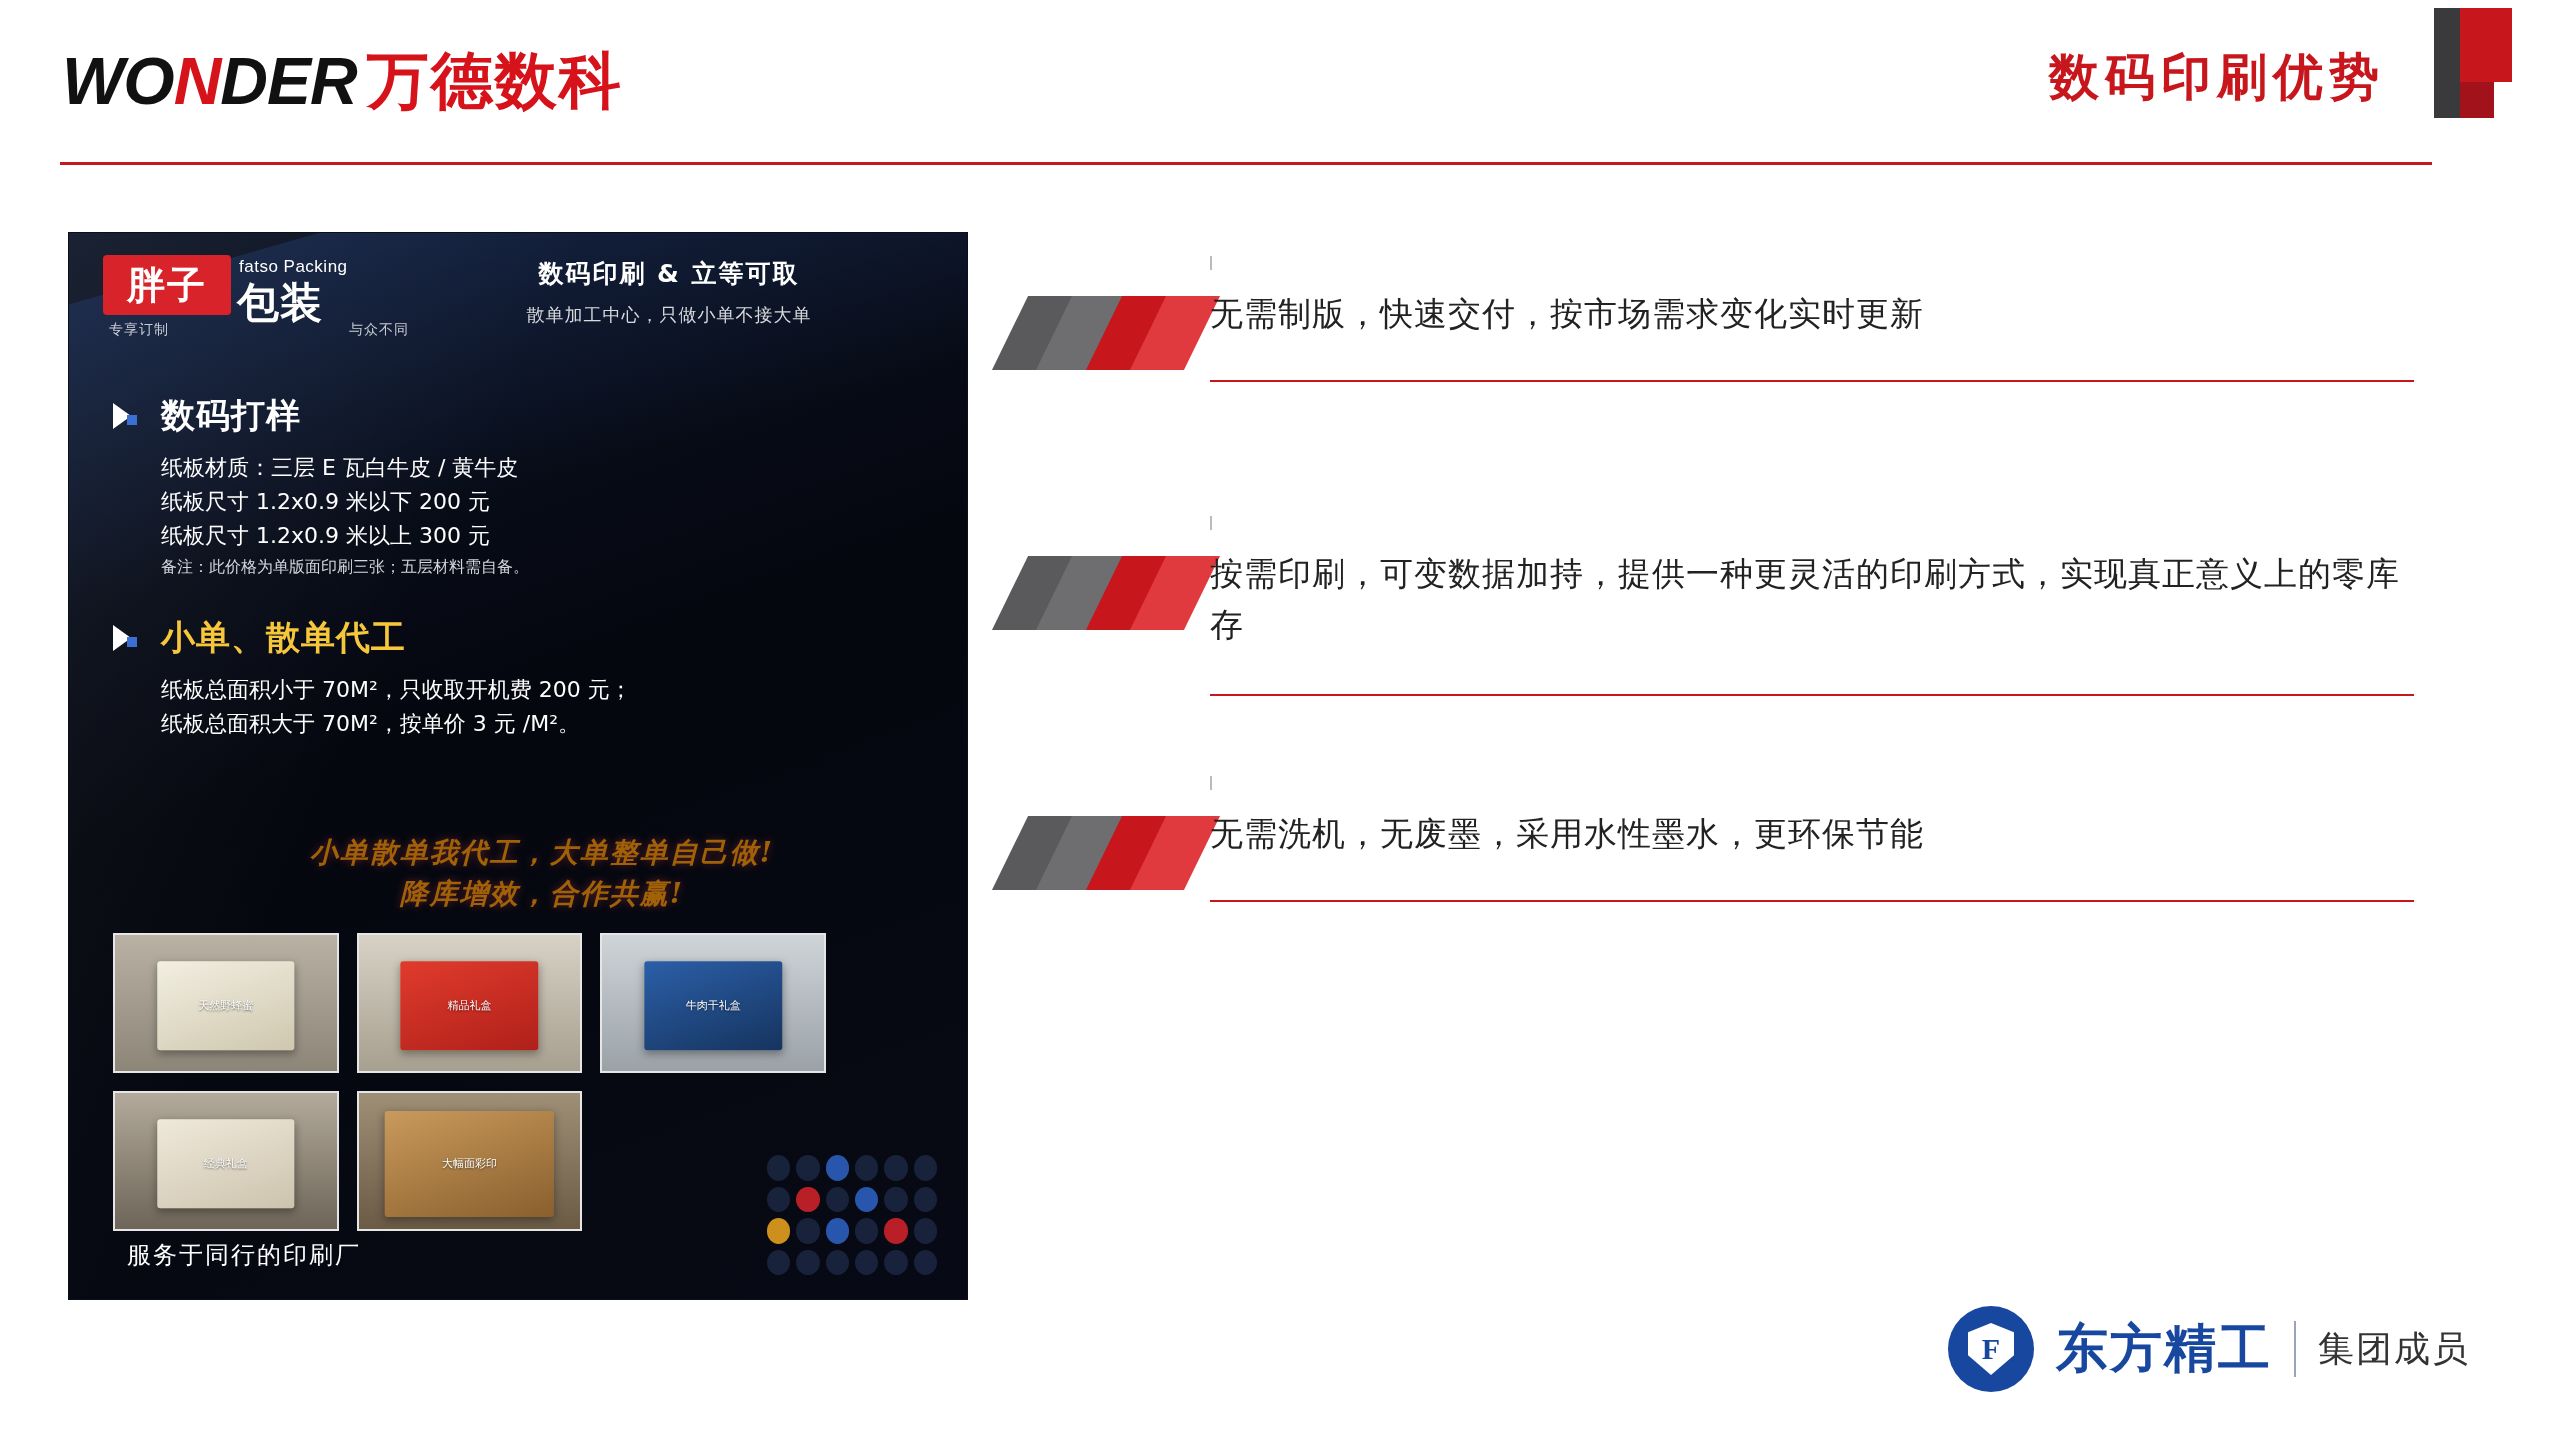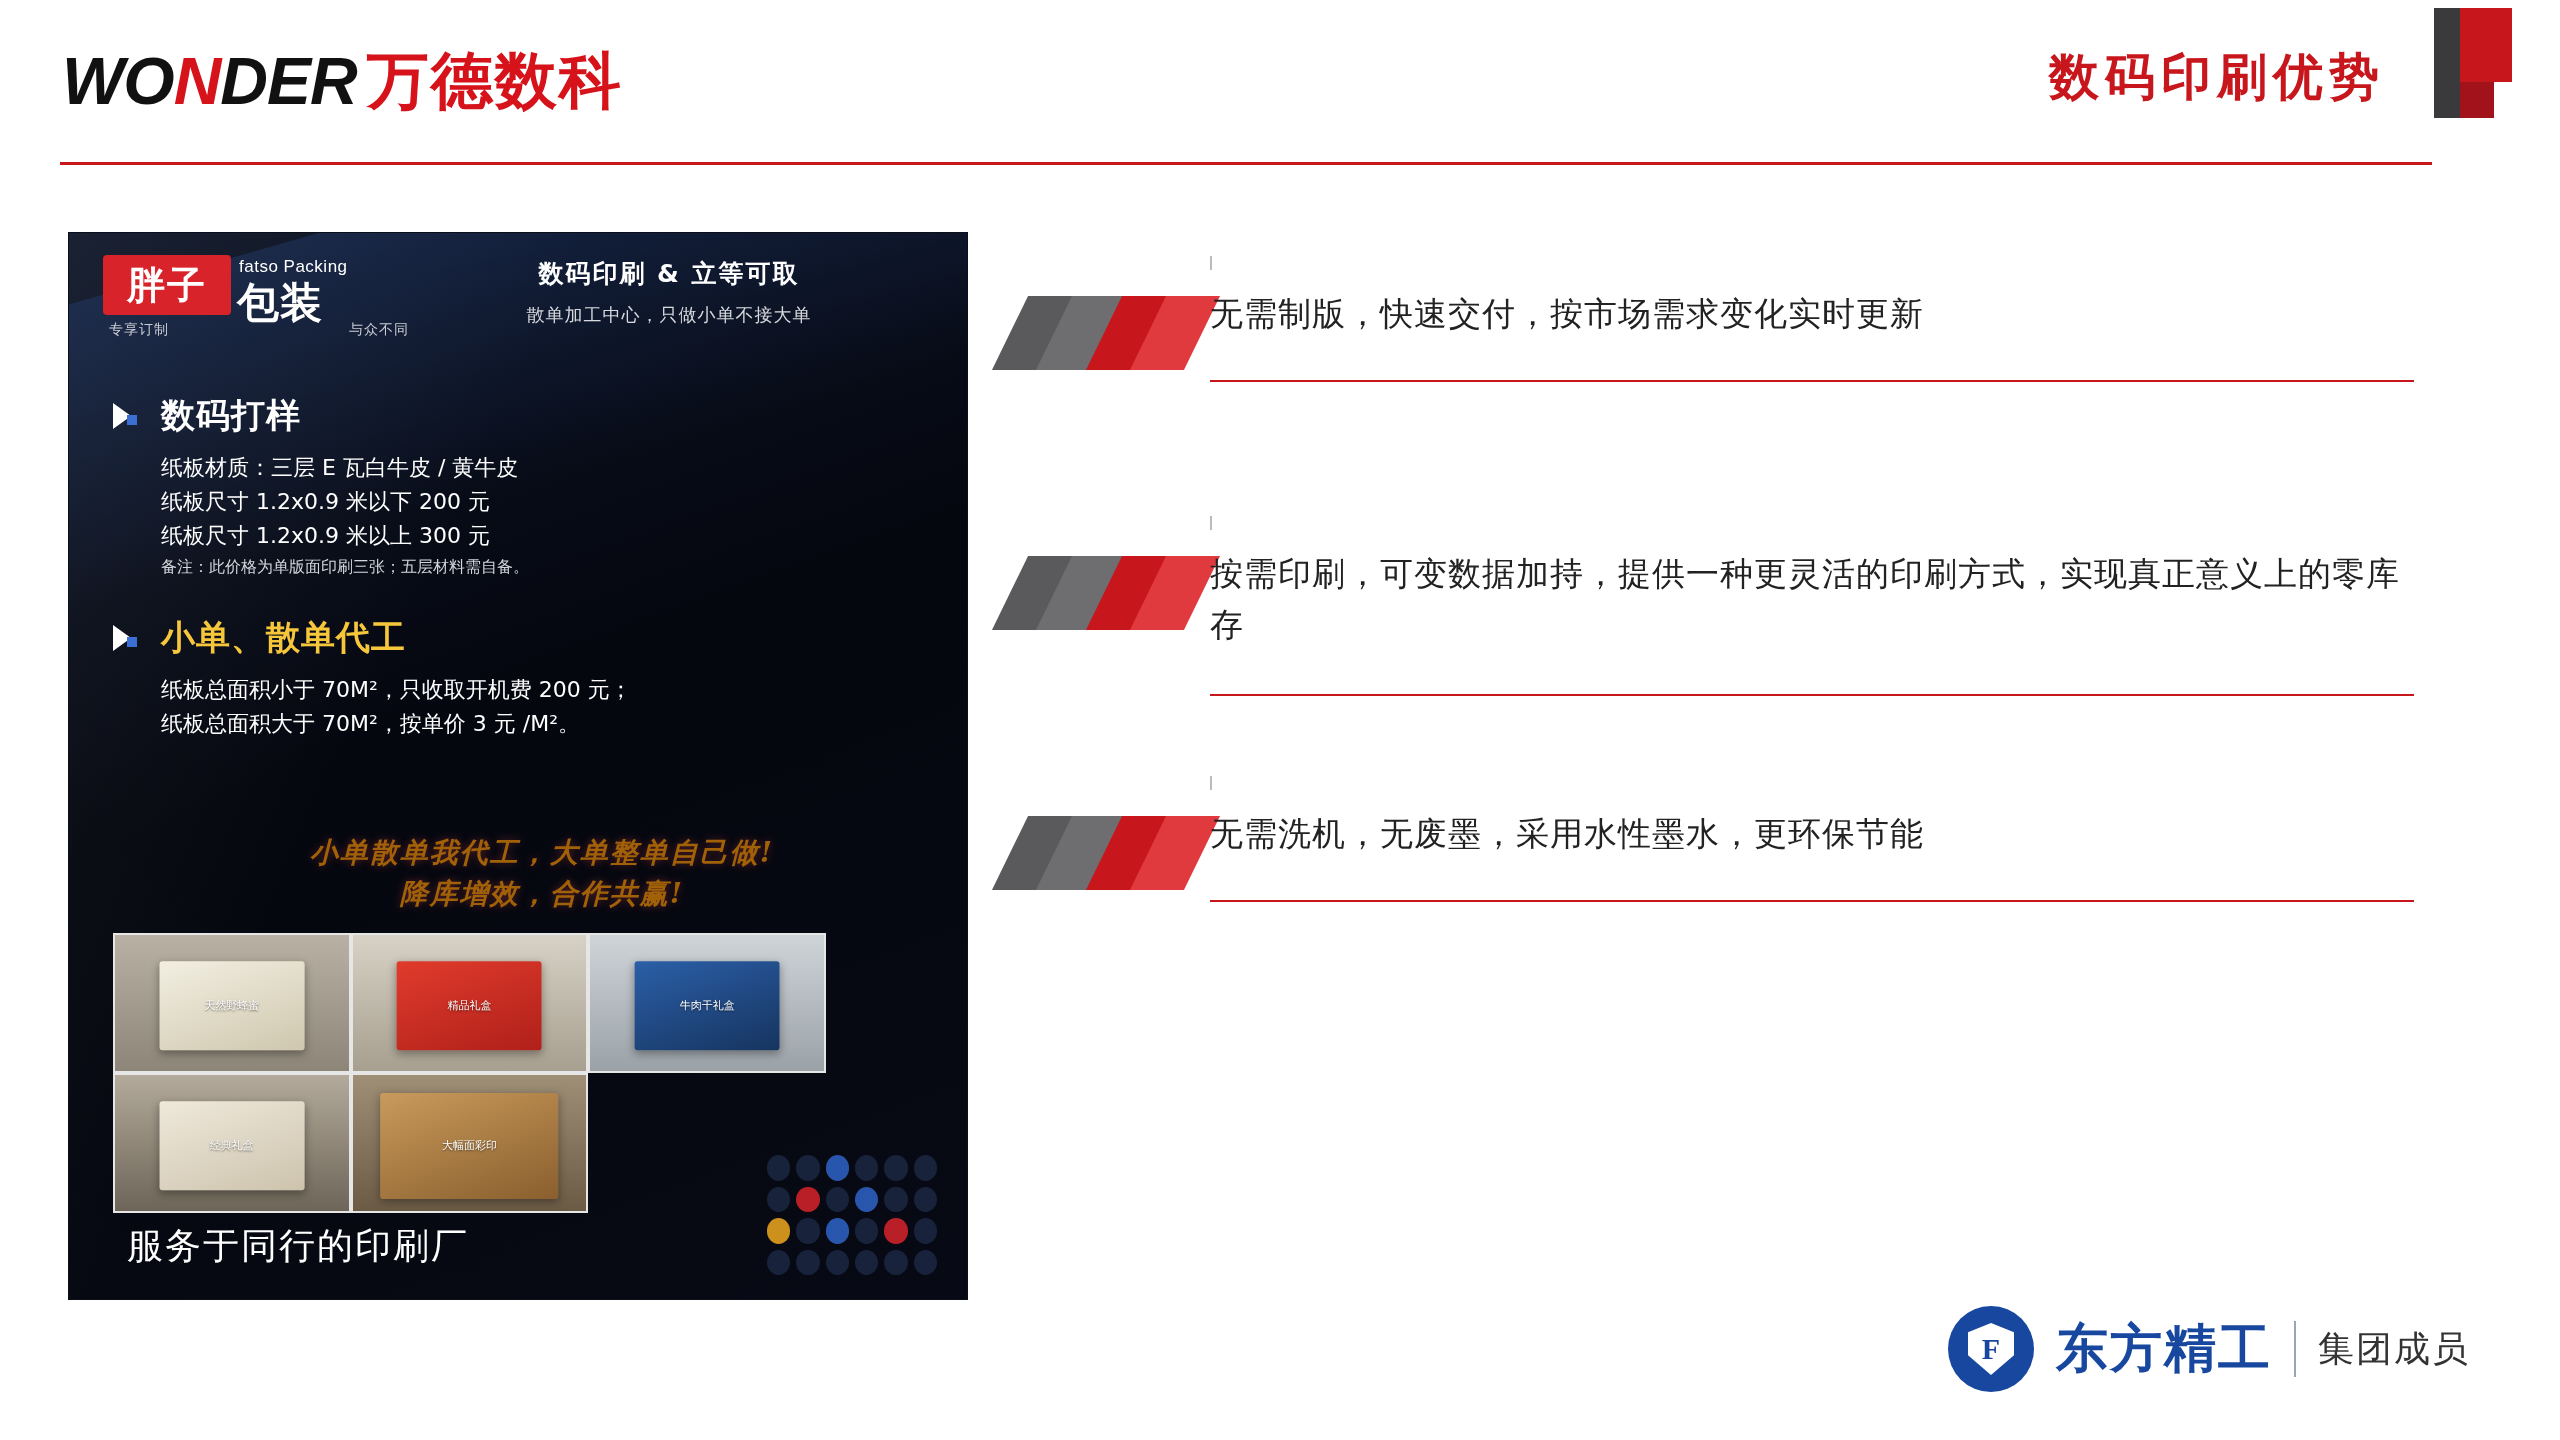--- a/index.html
+++ b/index.html
@@ -239,20 +239,21 @@
     padding-left: 46px;
   }
 
   .grid {
     position: absolute;
     left: 44px; top: 700px;
     width: 713px;
     display: grid;
     grid-template-columns: repeat(3, 1fr);
     grid-template-rows: repeat(2, 140px);
+    gap: 18px;
   }
   .ph {
     border: 2px solid #e6e6e6;
     background: #c9c3b6;
     position: relative;
     overflow: hidden;
   }
   .ph .box {
     position: absolute;
     left: 50%; top: 52%;
@@ -280,21 +281,21 @@
   .ph4 .box { background: linear-gradient(160deg,#e4c78e,#c09c5c); }
   .ph5 { background: linear-gradient(180deg,#b3aa9b,#6d6557); }
   .ph5 .box { background: linear-gradient(160deg,#efe9db,#cdc3ad); }
   .ph6 { background: linear-gradient(180deg,#9f8f77,#6b5b45); }
   .ph6 .box { background: linear-gradient(160deg,#c99a5c,#8a5f2d); width: 76%; height: 78%; }
 
   .poster-footer {
     position: absolute;
     left: 58px; bottom: 28px;
     color: #ffffff;
-    font-size: 36px;
+    font-size: 24px;
     font-family: "DejaVu Sans", sans-serif;
     letter-spacing: 2px;
   }
   .dots {
     position: absolute;
     right: 30px; bottom: 24px;
     width: 170px; height: 120px;
     display: grid;
     grid-template-columns: repeat(6, 1fr);
     grid-template-rows: repeat(4, 1fr);

